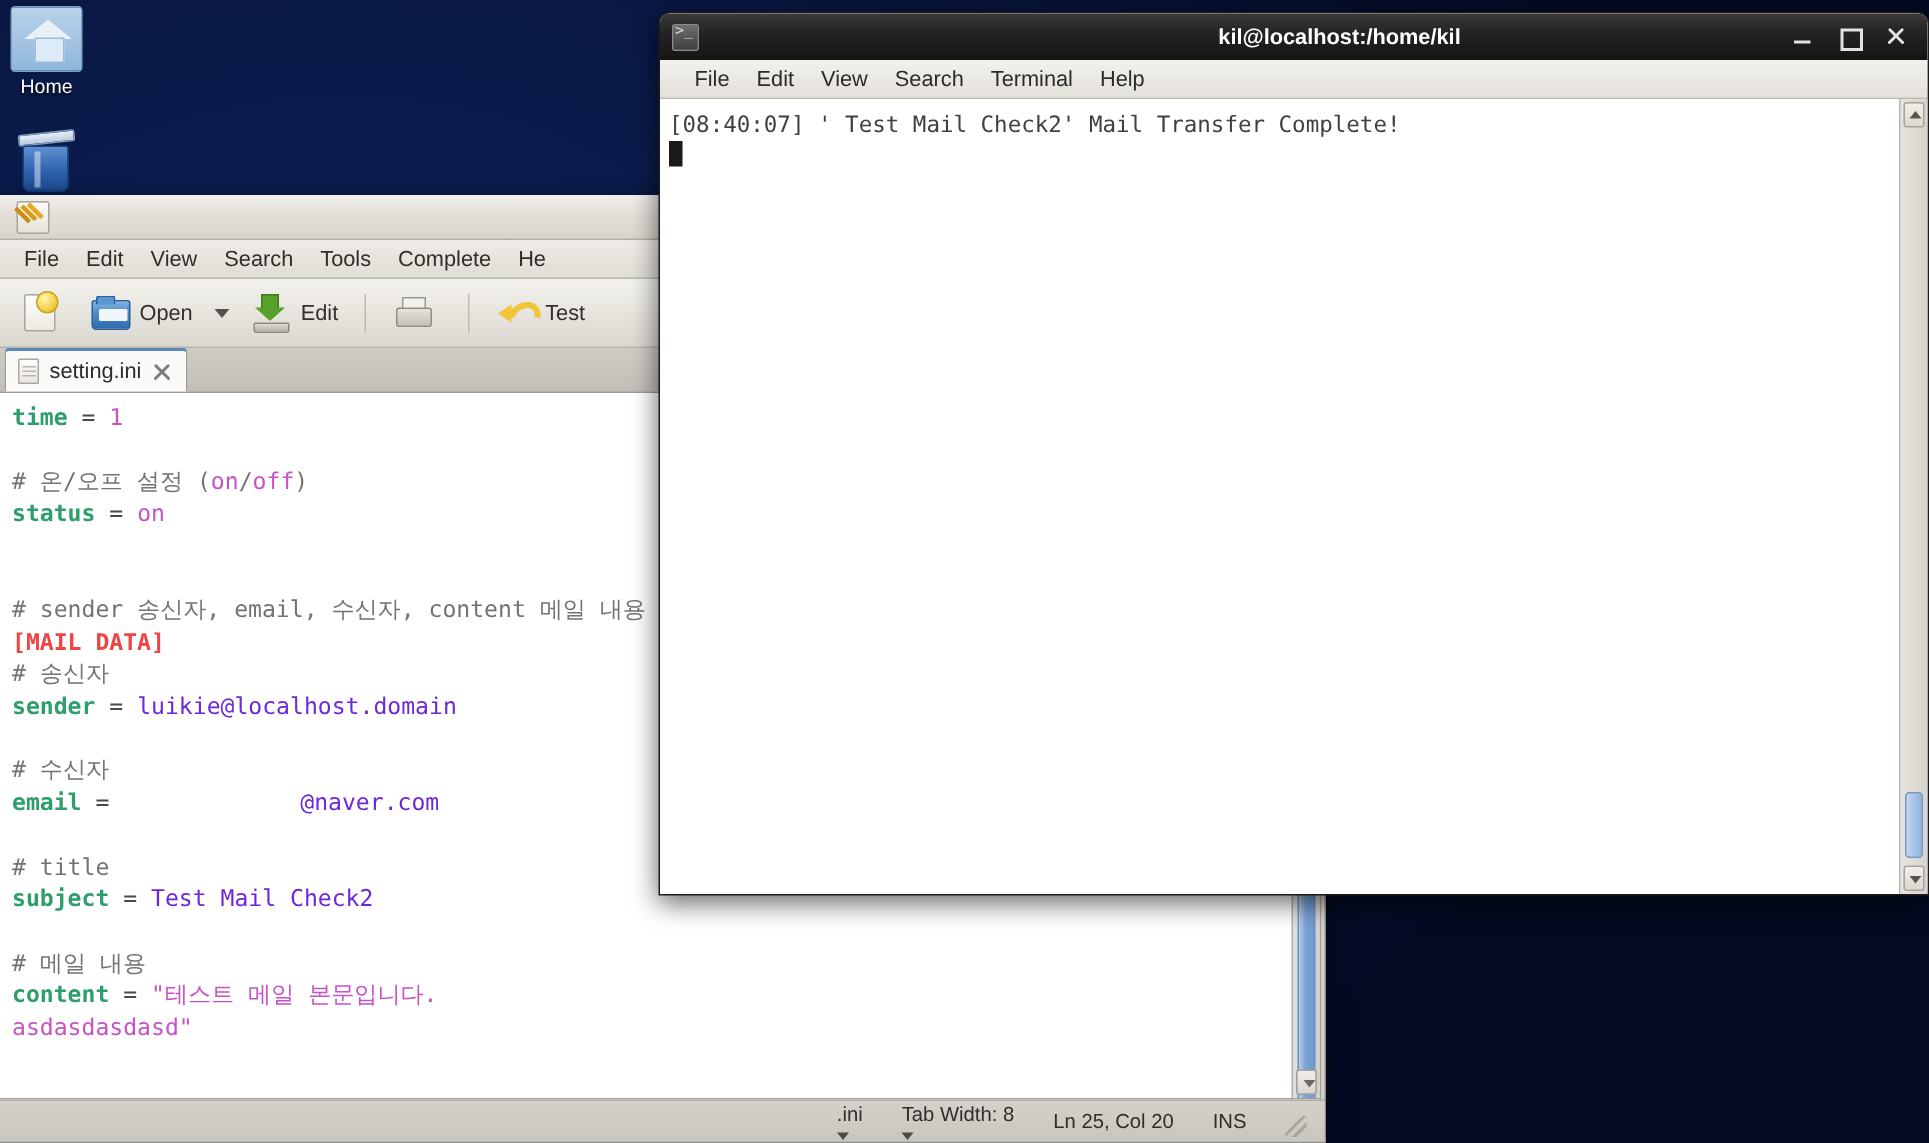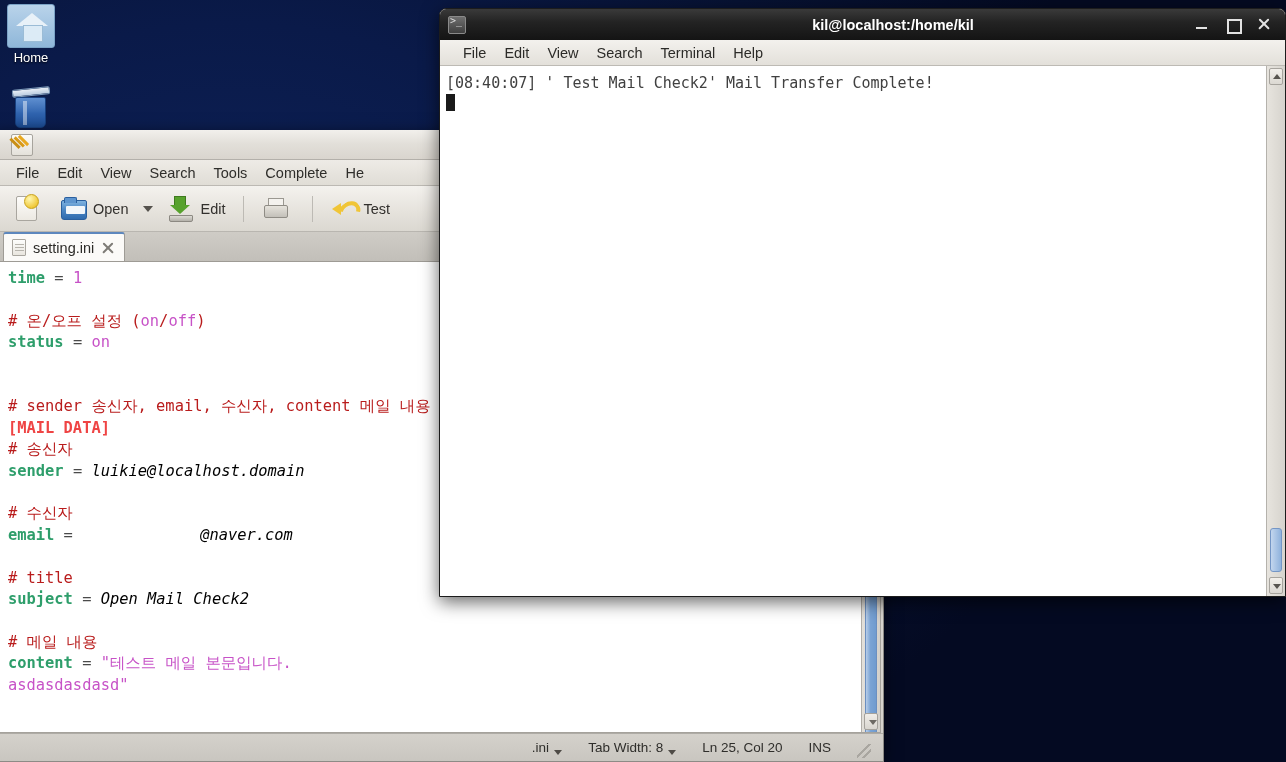--- a/index.html
+++ b/index.html
@@ -288,23 +288,23 @@
     font-family: "DejaVu Sans Mono", monospace;
     font-size: 15.4px;
     line-height: 21.4px;
     white-space: pre;
     overflow: hidden;
     color: #2b2b2b;
   }
   .k-key { color: #2e9e6b; font-weight: bold; }
   .k-val { color: #c752c7; }
   .k-eq  { color: #4a4a4a; }
-  .k-com { color: #b91c1c; }
+  .k-com { color: #737373; }
   .k-sec { color: #ef4444; font-weight: bold; }
-  .k-plain { color: #000000; font-style: italic; }
+  .k-plain { color: #6d28d9; }
   .redact {
     display: inline-block;
     width: 118px; height: 17px;
     background: #fff;
     vertical-align: -3px;
   }
 
   
   #gedit-vscroll {
     width: 19px;
@@ -334,21 +334,21 @@
 
   #gedit-statusbar {
     height: 28px;
     background: linear-gradient(180deg,#d4d1cb,#c9c6c0);
     border-top: 1px solid #aeaba5;
     display: flex; align-items: center;
     font-size: 13.5px; color: #2f2e2b;
     padding-right: 12px;
   }
   #gedit-statusbar .spacer { flex: 1; }
-  #gedit-statusbar .sb-item { display: flex; align-items: flex-end; gap: 5px; margin-right: 26px; }
+  #gedit-statusbar .sb-item { display: flex; align-items: flex-start; gap: 5px; margin-right: 26px; flex-direction: column; }
   .caret-sm {
     width: 0; height: 0;
     border-left: 4px solid transparent;
     border-right: 4px solid transparent;
     border-top: 5px solid #4e4b46;
   }
   .grip {
     width: 14px; height: 14px; align-self: flex-end; margin-bottom: 3px;
     background:
       linear-gradient(135deg, transparent 40%, #a9a6a0 40%, #a9a6a0 50%, transparent 50%),
@@ -550,21 +550,21 @@
 
 <span class="k-com"># sender 송신자, email, 수신자, content 메일 내용</span>
 <span class="k-sec">[MAIL DATA]</span>
 <span class="k-com"># 송신자</span>
 <span class="k-key">sender</span><span class="k-eq"> = </span><span class="k-plain">luikie@localhost.domain</span>
 
 <span class="k-com"># 수신자</span>
 <span class="k-key">email</span><span class="k-eq"> = </span><span class="redact"></span><span class="k-plain">@naver.com</span>
 
 <span class="k-com"># title</span>
-<span class="k-key">subject</span><span class="k-eq"> = </span><span class="k-plain">Open Mail Check2</span>
+<span class="k-key">subject</span><span class="k-eq"> = </span><span class="k-plain">Test Mail Check2</span>
 
 <span class="k-com"># 메일 내용</span>
 <span class="k-key">content</span><span class="k-eq"> = </span><span class="k-val">"테스트 메일 본문입니다.</span>
 <span class="k-val">asdasdasdasd"</span></div>
       <div id="gedit-vscroll">
         <div class="thumb"></div>
         <div class="step-down"></div>
       </div>
     </div>
 

